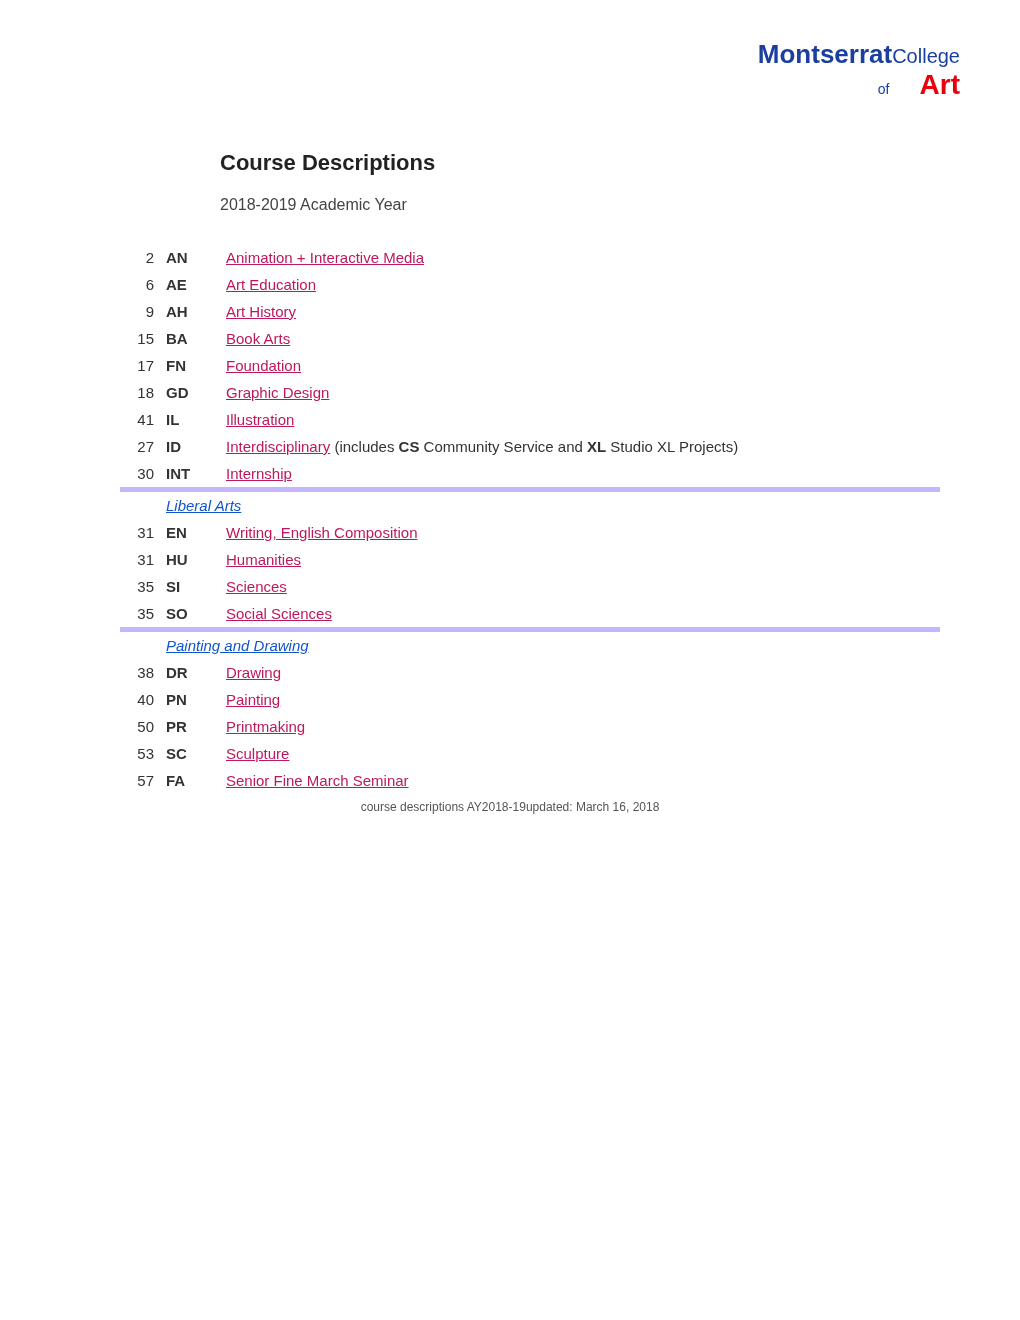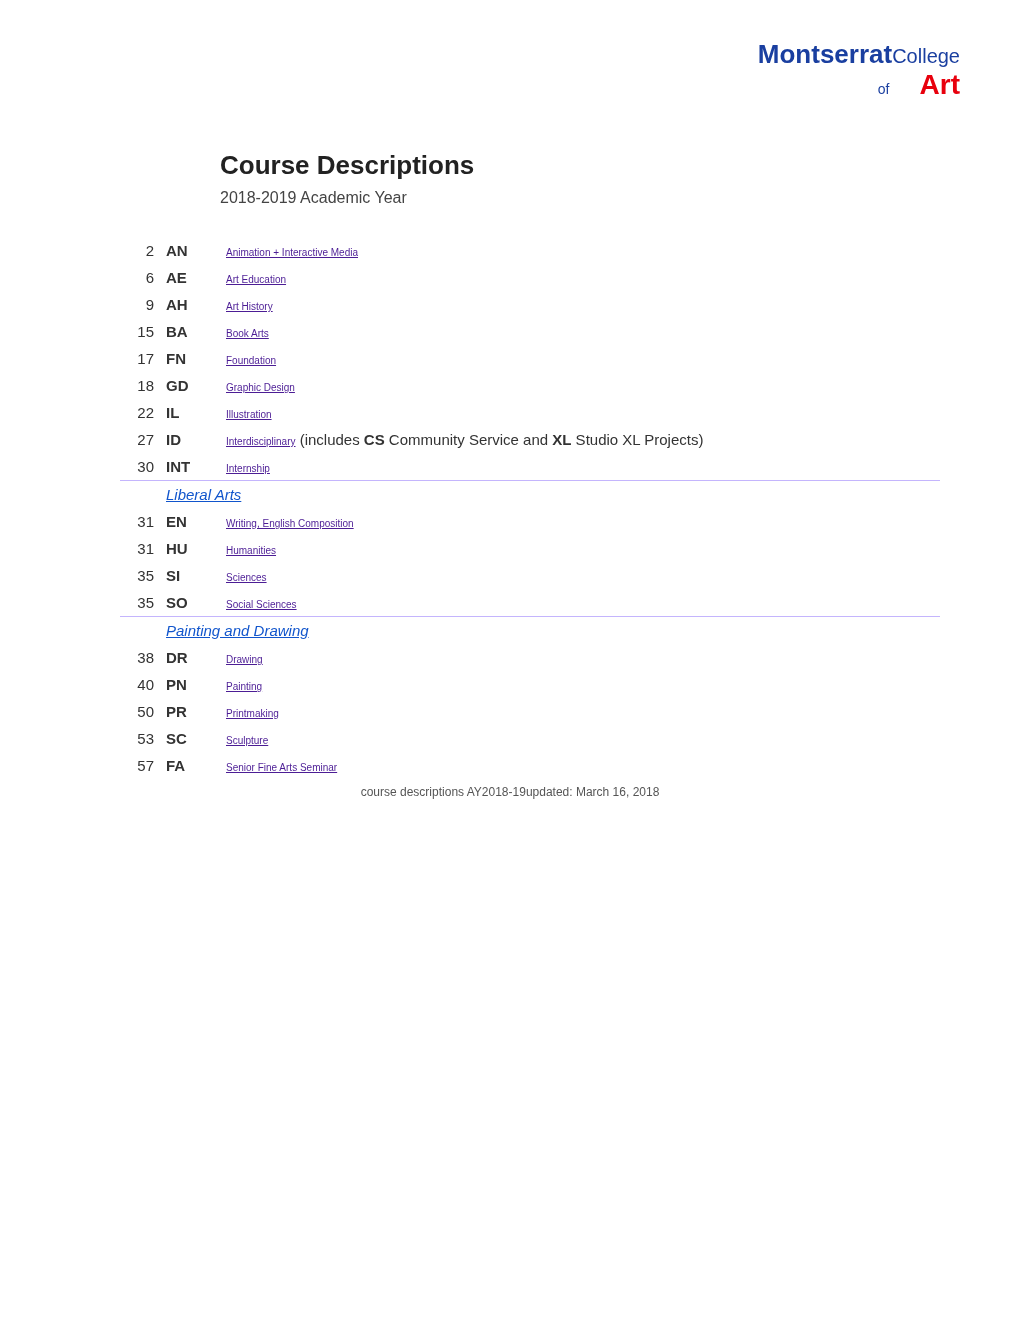--- a/index.html
+++ b/index.html
@@ -51,24 +51,24 @@
     .logo-line2 {
       display: flex;
       align-items: baseline;
       justify-content: flex-end;
       gap: 13px;
     }
 
     .main-title {
       margin-top: 110px;
       margin-left: 160px;
-      font-size: 26px;
+      font-size: 22px;
       font-weight: bold;
       color: #222;
-      margin-bottom: 8px;
+      margin-bottom: 20px;
     }
 
     .subtitle {
       margin-left: 160px;
       font-size: 16px;
       color: #444;
       margin-bottom: 30px;
     }
 
     .toc-table {
@@ -94,34 +94,34 @@
     }
 
     .col-code {
       width: 60px;
       font-weight: bold;
       color: #333;
       font-size: 15px;
     }
 
     .col-link a {
-      color: #4c1d95;
+      color: #be185d;
       text-decoration: underline;
-      font-size: 10px;
+      font-size: 15px;
     }
 
     .section-header {
       font-style: italic;
       font-size: 15px;
       color: #1155cc;
       text-decoration: underline;
     }
 
     .divider-row td {
-      border-top: 1px solid #c4b5fd;
+      border-top: 5px solid #c4b5fd;
       padding-top: 8px;
     }
 
     .bold-inline {
       font-weight: bold;
     }
 
     .normal-text {
       color: #333;
       font-size: 15px;
@@ -183,21 +183,21 @@
         <td class="col-num">17</td>
         <td class="col-code">FN</td>
         <td class="col-link"><a href="#">Foundation</a></td>
       </tr>
       <tr>
         <td class="col-num">18</td>
         <td class="col-code">GD</td>
         <td class="col-link"><a href="#">Graphic Design</a></td>
       </tr>
       <tr>
-        <td class="col-num">22</td>
+        <td class="col-num">41</td>
         <td class="col-code">IL</td>
         <td class="col-link"><a href="#">Illustration</a></td>
       </tr>
       <tr>
         <td class="col-num">27</td>
         <td class="col-code">ID</td>
         <td class="col-link">
           <a href="#">Interdisciplinary</a>
           <span class="normal-text"> (includes <span class="bold-inline">CS</span> Community Service and <span class="bold-inline">XL</span> Studio XL Projects)</span>
         </td>
@@ -258,21 +258,21 @@
         <td class="col-link"><a href="#">Printmaking</a></td>
       </tr>
       <tr>
         <td class="col-num">53</td>
         <td class="col-code">SC</td>
         <td class="col-link"><a href="#">Sculpture</a></td>
       </tr>
       <tr>
         <td class="col-num">57</td>
         <td class="col-code">FA</td>
-        <td class="col-link"><a href="#">Senior Fine Arts Seminar</a></td>
+        <td class="col-link"><a href="#">Senior Fine March Seminar</a></td>
       </tr>
     </tbody>
   </table>
 
   <div class="footer">
     <span>course descriptions AY2018-19</span>
     <span>updated: March 16, 2018</span>
   </div>
 
 </div>

